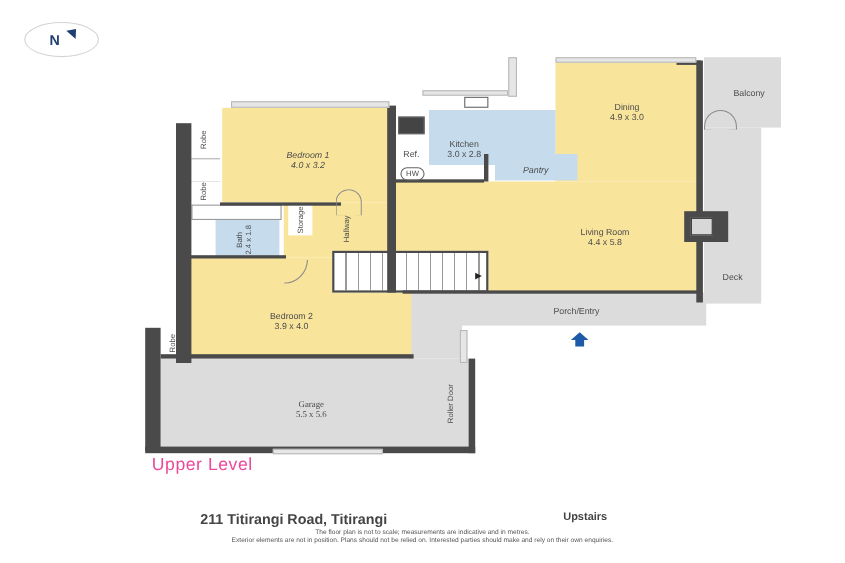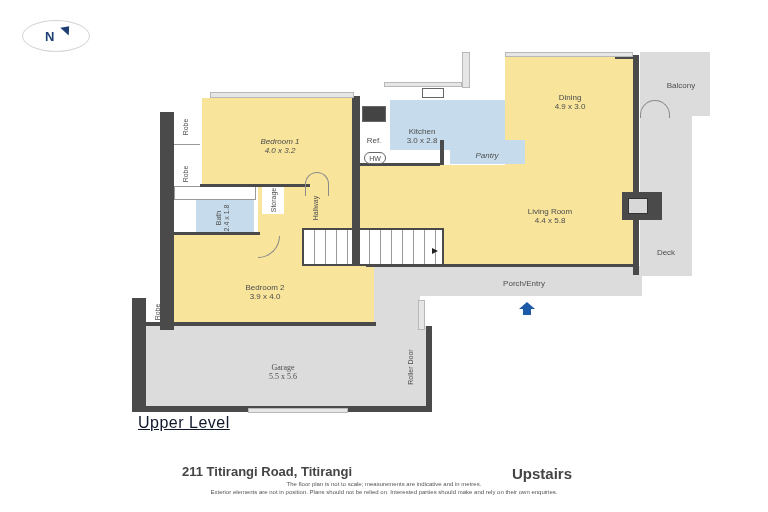--- a/index.html
+++ b/index.html
@@ -10,23 +10,23 @@
   .room { position:absolute; }
   .yellow { background:#f8e49a; }
   .blue { background:#c6dcec; }
   .grey { background:#dcdcdc; }
   .white { background:#ffffff; }
   .lbl { position:absolute; text-align:center; color:#4d4d4d; font-size:8px; line-height:9px; white-space:nowrap; transform:translate(-50%,-50%); }
   .vlbl { position:absolute; color:#4d4d4d; font-size:7px; line-height:8px; white-space:nowrap; transform:translate(-50%,-50%) rotate(-90deg); text-align:center; }
   .compass { position:absolute; left:22px; top:20px; width:66px; height:30px; border:1px solid #d4d4d4; border-radius:50%; background:#fff; }
   .compass-n { position:absolute; left:22px; top:8px; font-weight:bold; font-size:13px; color:#1f3f73; }
   .compass-arrow { position:absolute; left:38px; top:6px; width:0; height:0; border-left:7px solid transparent; border-right:2px solid transparent; border-top:9px solid #1f3f73; transform:rotate(-10deg); }
-  .level { position:absolute; left:138px; top:414px; font-size:16px; color:#0f172a; letter-spacing:0.5px;text-decoration:underline; }
+  .level { position:absolute; left:138px; top:414px; font-size:16px; color:#ec4899; letter-spacing:0.5px; }
   .address { position:absolute; left:182px; top:464px; font-size:13px; font-weight:bold; color:#444; }
-  .floor { position:absolute; left:512px; top:465px; font-size:15px; font-weight:bold; color:#444; }
+  .floor { position:absolute; left:512px; top:465px; font-size:10px; font-weight:bold; color:#444; }
   .disc1 { position:absolute; left:0; width:768px; top:481px; text-align:center; font-size:6px; color:#555; }
   .disc2 { position:absolute; left:0; width:768px; top:489px; text-align:center; font-size:6px; color:#555; }
   .entry-arrow { position:absolute; left:519px; top:302px; width:0; height:0; border-left:8px solid transparent; border-right:8px solid transparent; border-bottom:7px solid #1d5aa8; }
   .entry-stem { position:absolute; left:523px; top:309px; width:8px; height:6px; background:#1d5aa8; }
   .stairs { position:absolute; background:#fff; border:2px solid #4a4a4a; box-sizing:border-box;
     background-image:repeating-linear-gradient(90deg, transparent 0, transparent 10px, #999 10px, #999 11px); }
   .door-arc { position:absolute; border:1px solid #8a8a8a; box-sizing:border-box; }
   .fire { position:absolute; background:#4a4a4a; }
   .fire-in { position:absolute; background:#d8d8d8; border:1px solid #333; box-sizing:border-box; }
   .fixture { position:absolute; border:1px solid #666; background:#fff; box-sizing:border-box; font-size:7px; color:#4d4d4d; display:flex; align-items:center; justify-content:center; }

